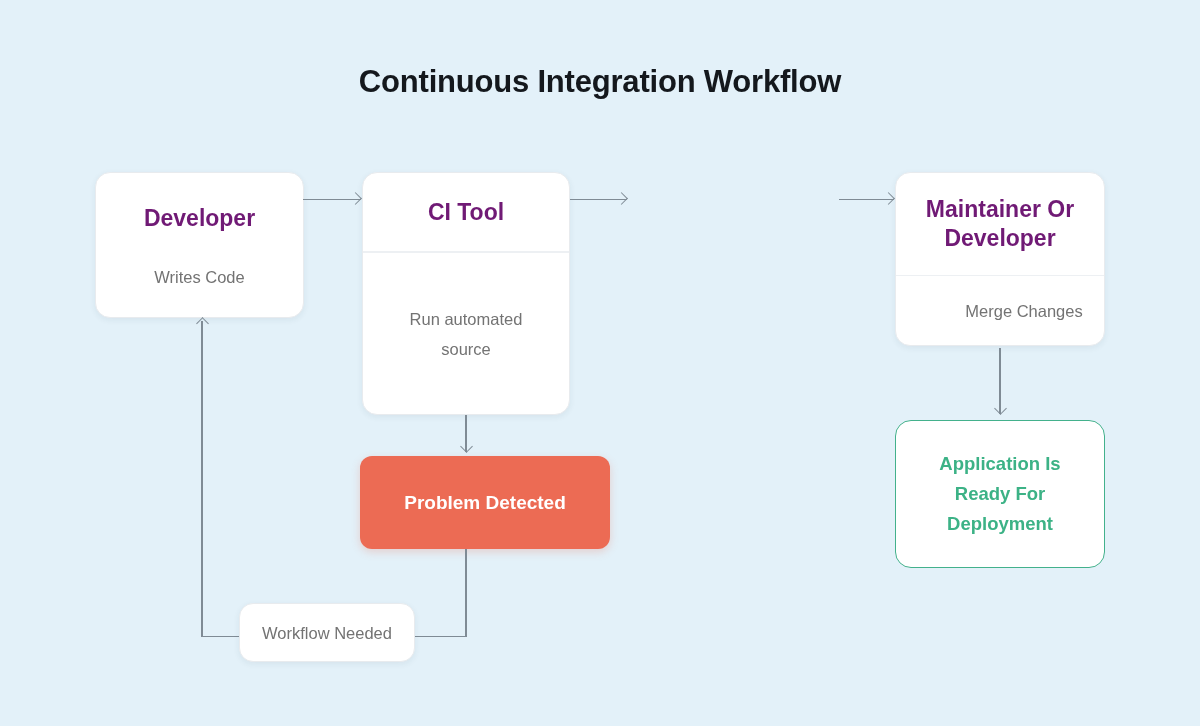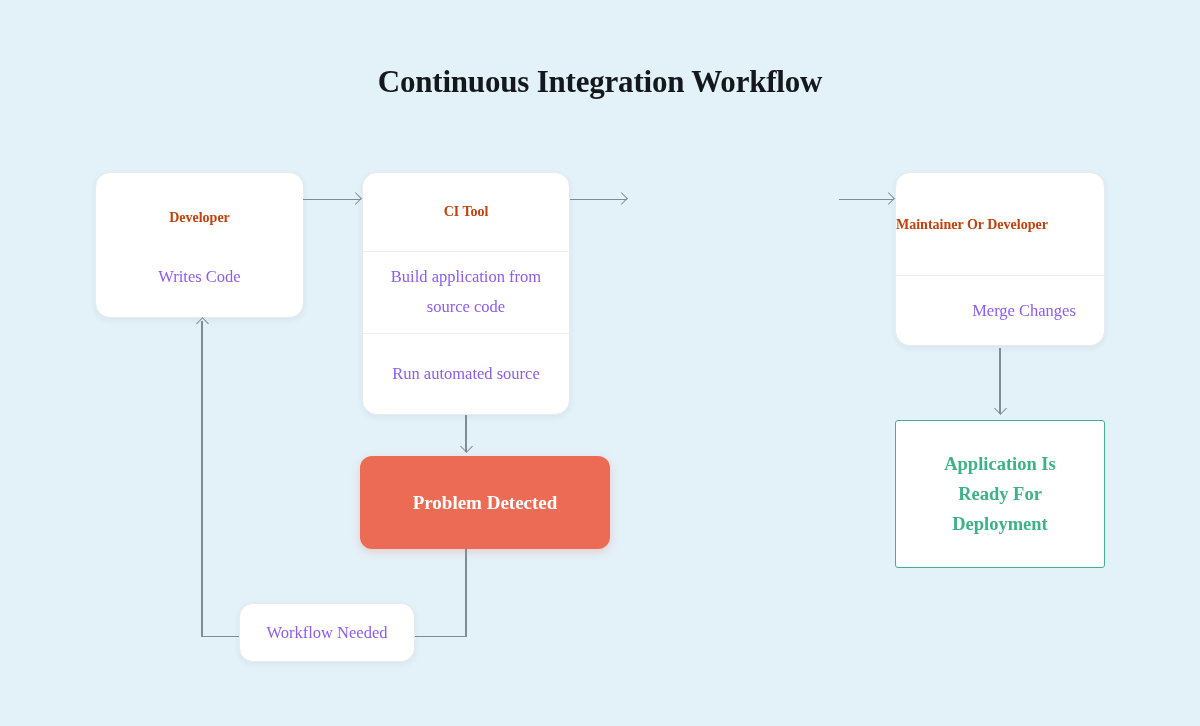--- a/index.html
+++ b/index.html
@@ -2,21 +2,21 @@
 <html><head>
 <meta charset="utf-8">
 <style>
   * { margin: 0; padding: 0; box-sizing: border-box; }
   html, body { background: #e3f1f9; }
   #canvas {
     position: relative;
     width: 1200px;
     height: 726px;
     background: #e3f1f9;
-    font-family: Liberation Serif, serif;
+    font-family: Liberation Sans, sans-serif;
     overflow: hidden;
   }
 
   .diagram-title {
     position: absolute;
     left: 0; right: 0;
     top: 64px;
     text-align: center;
     font-size: 31px;
     font-weight: 700;
@@ -28,27 +28,27 @@
     position: absolute;
     background: #ffffff;
     border: 1px solid #e8ebee;
     border-radius: 15px;
     box-shadow: 0 2px 6px rgba(35, 53, 73, 0.07);
   }
 
   .node-title {
     display: block;
     text-align: center;
-    font-size: 14px;
+    font-size: 23px;
     line-height: 22px;
     font-weight: 700;
-    color: #c2410c;
+    color: #701a75;
   }
   .muted {
-    color: #8b5cf6;
+    color: #737373;
     font-size: 16.5px;
     line-height: 22px;
     text-align: center;
     font-weight: 400;
   }
 
   
   .node-developer { left: 95px; top: 172px; width: 209px; height: 146px; }
   .node-developer .node-title { margin-top: 34px; }
   .node-developer .muted { margin-top: 37px; }
@@ -64,28 +64,28 @@
   .node-everything-ok {
     left: 628px; top: 172px; width: 210px; height: 91px;
     background: #3db989; border: none; border-radius: 10px;
     display: flex; align-items: center; justify-content: center;
     box-shadow: 0 3px 8px rgba(40, 199, 111, 0.25);
   }
   .node-everything-ok .node-label { color: #ffffff; font-size: 19px; font-weight: 700; }
 
   
   .node-maintainer { left: 895px; top: 172px; width: 210px; height: 174px; display: flex; flex-direction: column; }
-  .mt-row-title { height: 102px; display: flex; align-items: center; }
+  .mt-row-title { height: 102px; display: flex; align-items: center; justify-content: center; }
   .mt-row-title .node-title { line-height: 29px; max-width: 165px; }
   .mt-row-sub { flex: 1; display: flex; align-items: center; justify-content: center; margin-left: 48px; }
 
   
   .node-app-ready {
     left: 895px; top: 420px; width: 210px; height: 148px;
-    border: 1.4px solid #43b18c; border-radius: 3px;
+    border: 1.4px solid #43b18c; border-radius: 16px;
     display: flex; align-items: center; justify-content: center;
     box-shadow: none;
   }
   .node-app-ready .node-label {
     color: #3cb286; font-size: 18.5px; font-weight: 700;
     line-height: 30px; text-align: center; max-width: 145px;
   }
 
   
   .node-problem {
@@ -143,23 +143,20 @@
   <div class="node node-developer">
     <span class="node-title">Developer</span>
     <div class="muted">Writes Code</div>
   </div>
 
   <div class="node node-ci-tool">
     <div class="ci-row-title">
       <span class="node-title">CI Tool</span>
     </div>
     <div class="divider"></div>
-    <div class="ci-row">
-      <div class="muted">Build application from source code</div>
-    </div>
     <div class="divider"></div>
     <div class="ci-row">
       <div class="muted">Run automated source</div>
     </div>
   </div>
 
 
   <div class="node node-maintainer">
     <div class="mt-row-title">
       <span class="node-title">Maintainer Or Developer</span>

